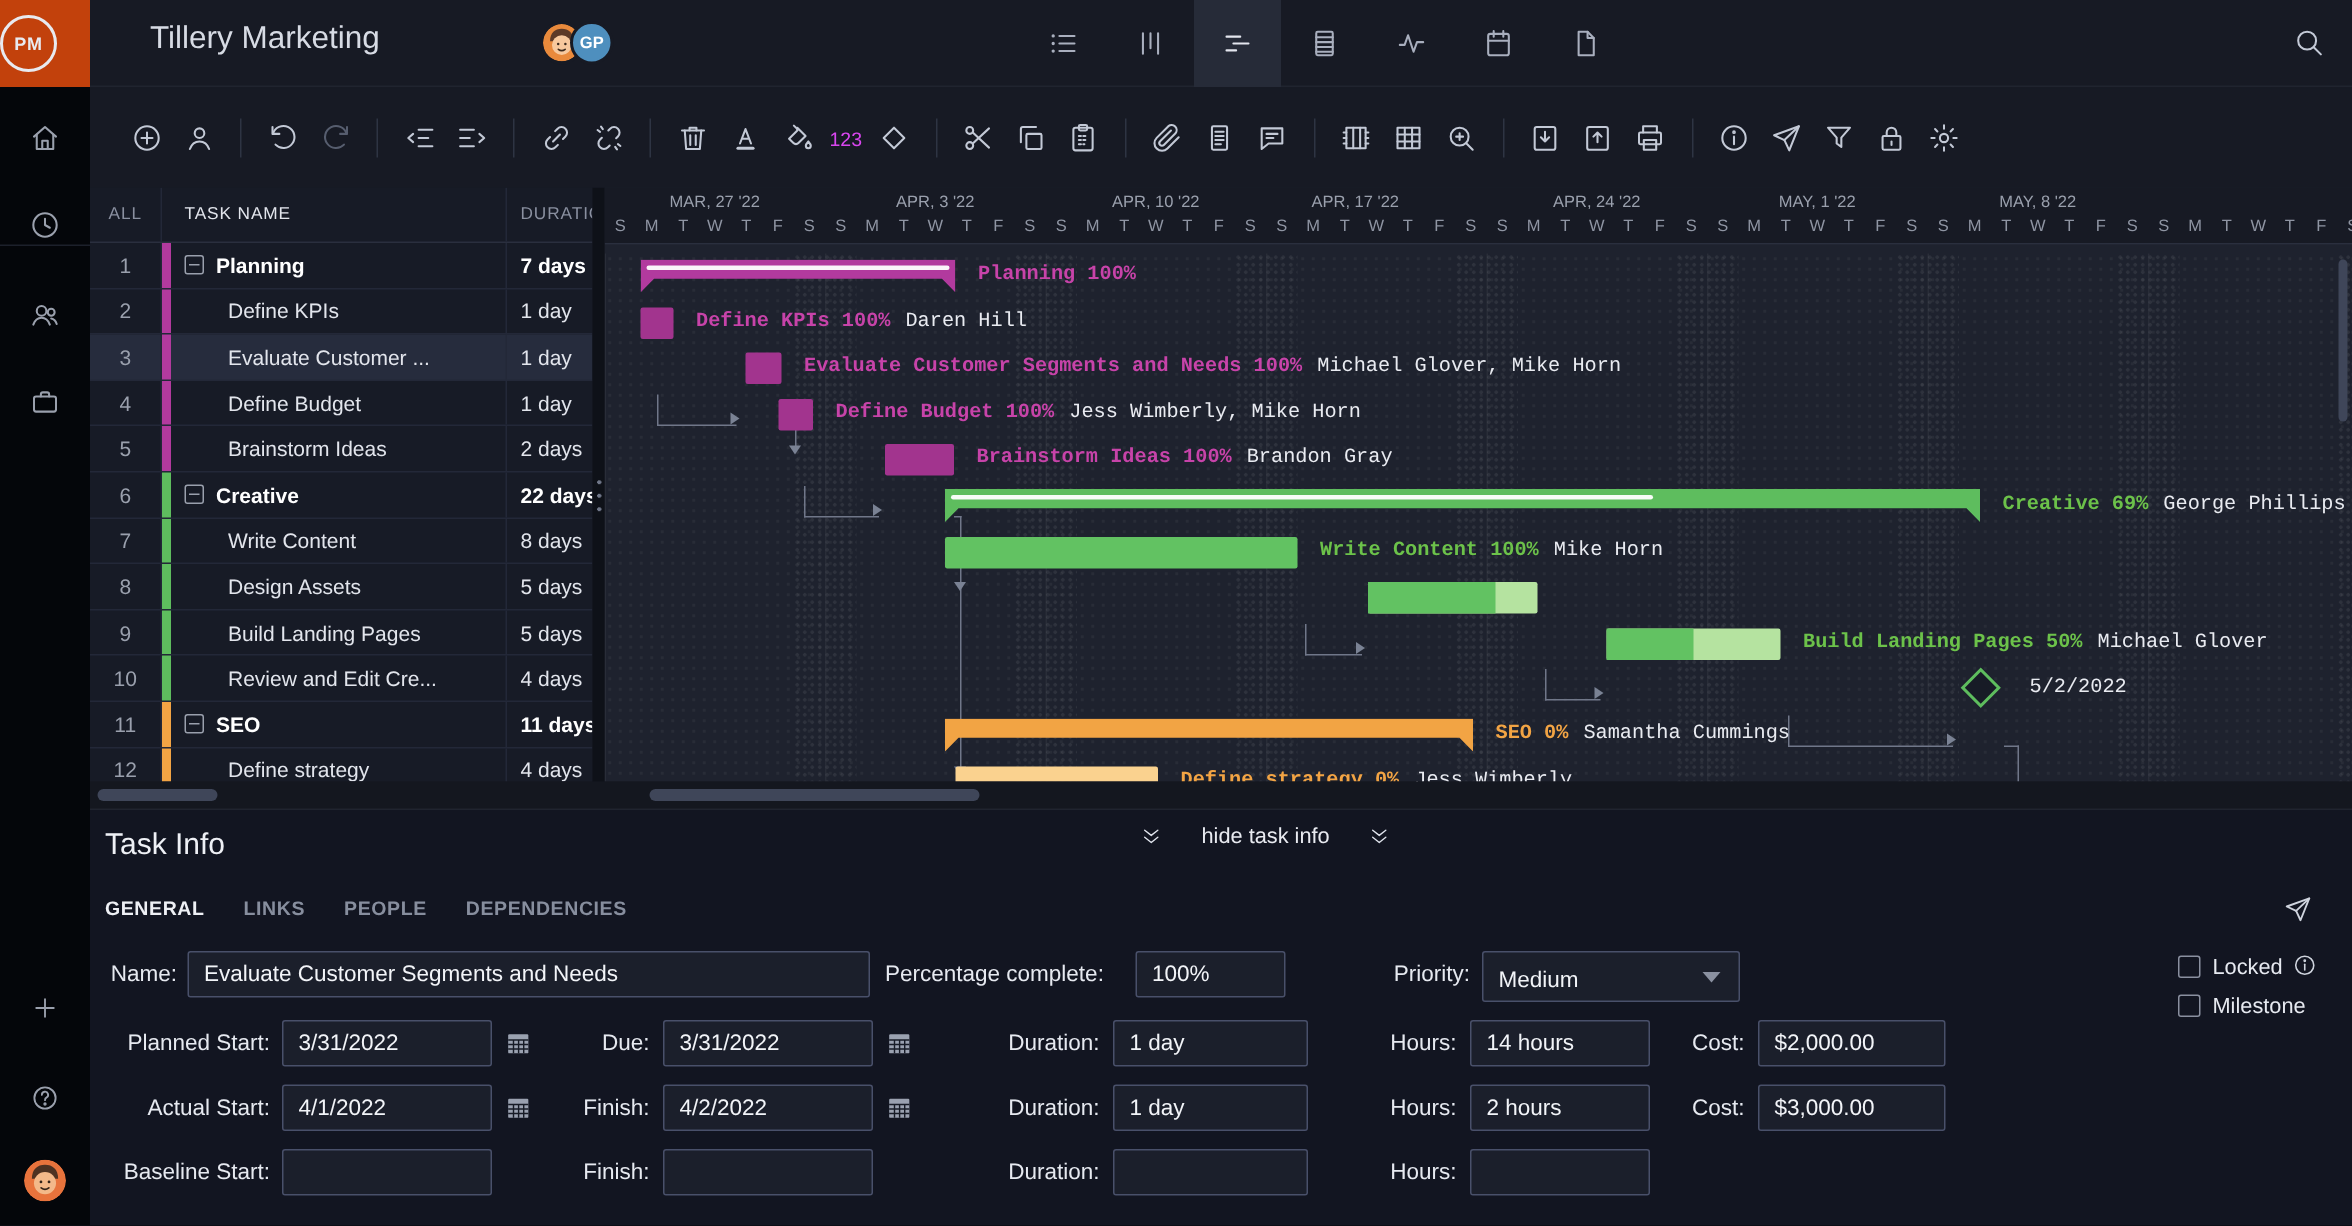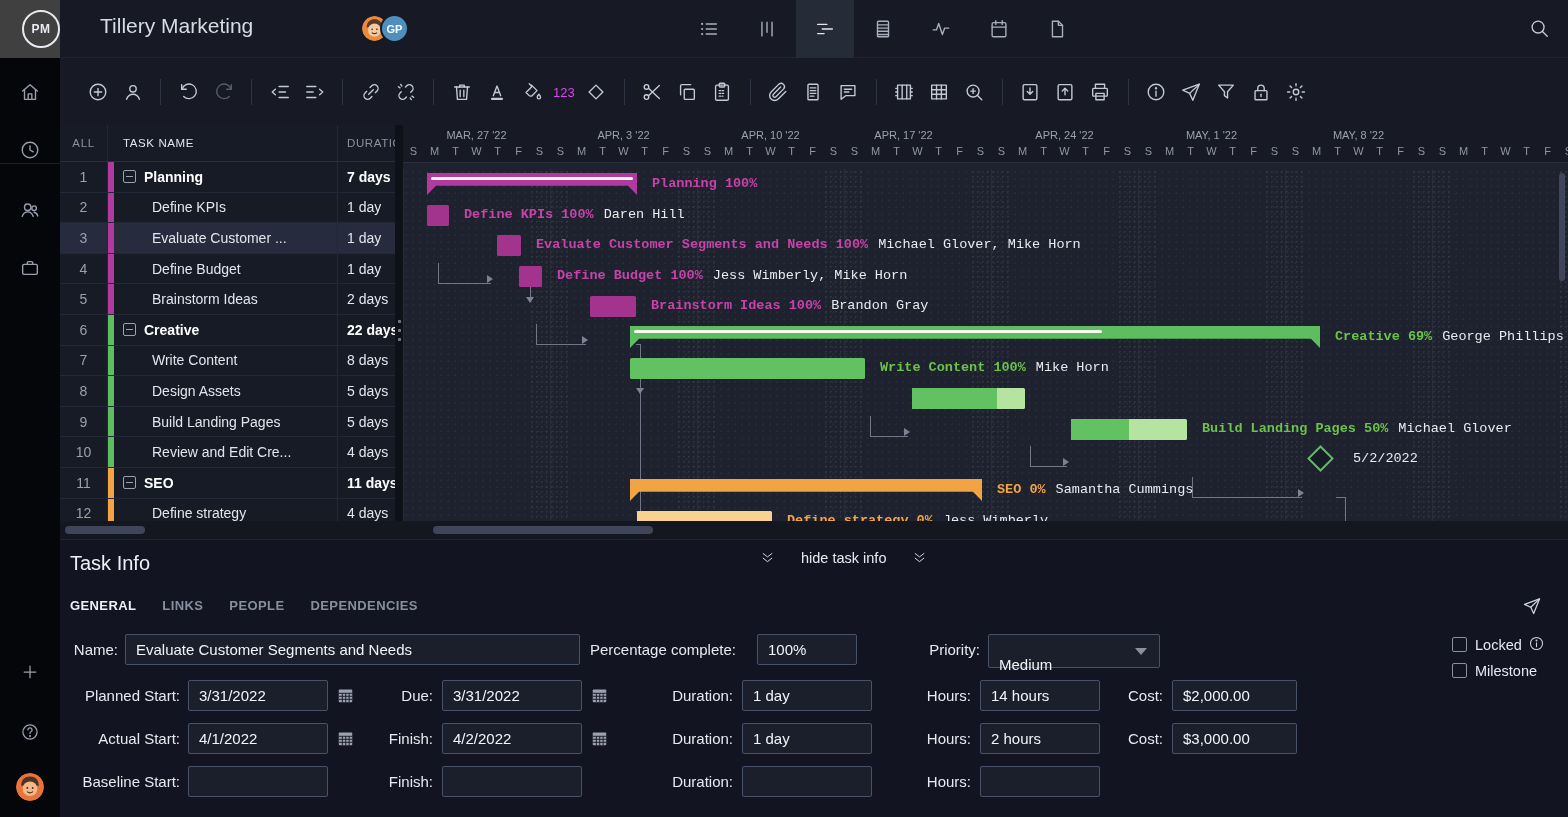--- a/index.html
+++ b/index.html
@@ -4,21 +4,21 @@
 <style>
   html,body{margin:0;padding:0;background:#05070a;}
   *{box-sizing:border-box;}
   #app{position:relative;width:1568px;height:817px;background:#171a24;overflow:hidden;
        font-family:"Liberation Sans","DejaVu Sans",sans-serif;color:#dfe3ea;}
   svg{display:block;}
   .ic svg{stroke:currentColor;fill:none;stroke-width:1.5;stroke-linecap:round;stroke-linejoin:round;}
 
   
   #sidebar{position:absolute;left:0;top:0;width:60px;height:817px;background:#04060a;z-index:30;}
-  #logo{position:absolute;left:0;top:0;width:60px;height:58px;background:#404040;display:flex;align-items:center;justify-content:flex-end;}
+  #logo{position:absolute;left:0;top:0;width:60px;height:58px;background:#c2410c;display:flex;align-items:center;justify-content:flex-start;}
   #logo .pm{width:38px;height:38px;border:2px solid #e8eaf0;border-radius:50%;display:flex;align-items:center;justify-content:center;
             font-size:12px;font-weight:bold;color:#e8eaf0;letter-spacing:.5px;}
   .sb-ic{position:absolute;left:0;width:60px;height:44px;display:flex;align-items:center;justify-content:center;color:#9aa0ad;cursor:pointer;}
   #sb-divider{position:absolute;left:0;top:163px;width:60px;height:1px;background:#1c202b;}
   #sb-avatar{position:absolute;left:16px;top:773px;width:28px;height:28px;border-radius:50%;overflow:hidden;cursor:pointer;}
 
   
   #topbar{position:absolute;left:60px;top:0;width:1508px;height:58px;background:#171a24;border-bottom:1px solid #20242f;z-index:20;}
   #proj-title{position:absolute;left:40px;top:14px;font-size:21px;color:#d7dbe4;}
   #avatars{position:absolute;left:300px;top:14px;display:flex;}
@@ -94,21 +94,21 @@
   #hide-info .ic{color:#dfe3ec;}
   #ti-tabs{position:absolute;left:10px;top:58px;display:flex;gap:26px;font-size:13px;letter-spacing:.4px;}
   .ti-tab{color:#878e9e;cursor:pointer;font-weight:bold;}
   .ti-tab.active{color:#eef0f5;}
   #panel-send{position:absolute;right:26px;top:56px;color:#cfd4de;cursor:pointer;}
   .flabel{position:absolute;font-size:15px;color:#e6e9f0;text-align:right;line-height:31px;height:31px;}
   .finput{position:absolute;height:31px;background:#1b1f2b;border:1px solid #49506a;border-radius:2px;color:#f2f4f8;
           font-size:15px;padding:0 10px;line-height:29px;white-space:nowrap;overflow:hidden;cursor:text;}
   .fcal{position:absolute;width:19px;height:19px;cursor:pointer;}
   .fselect{position:absolute;height:34px;background:#1b1f2b;border:1px solid #49506a;border-radius:2px;color:#f2f4f8;
-           font-size:15px;padding:15px 10px;line-height:29px;cursor:pointer;}
+           font-size:15px;padding:4px 10px;line-height:29px;cursor:pointer;}
   .fselect::after{content:"";position:absolute;right:12px;top:13px;border-left:6px solid transparent;border-right:6px solid transparent;border-top:7px solid #8a90a0;}
   .fcheck{position:absolute;width:15px;height:15px;border:1px solid #8a90a0;border-radius:2px;background:transparent;cursor:pointer;}
   .fchecklabel{position:absolute;font-size:14.5px;color:#e6e9f0;cursor:default;}
   #info-i{position:absolute;color:#cfd4de;cursor:pointer;}
 </style>
 </head>
 <body>
 
 <div id="app">
 

